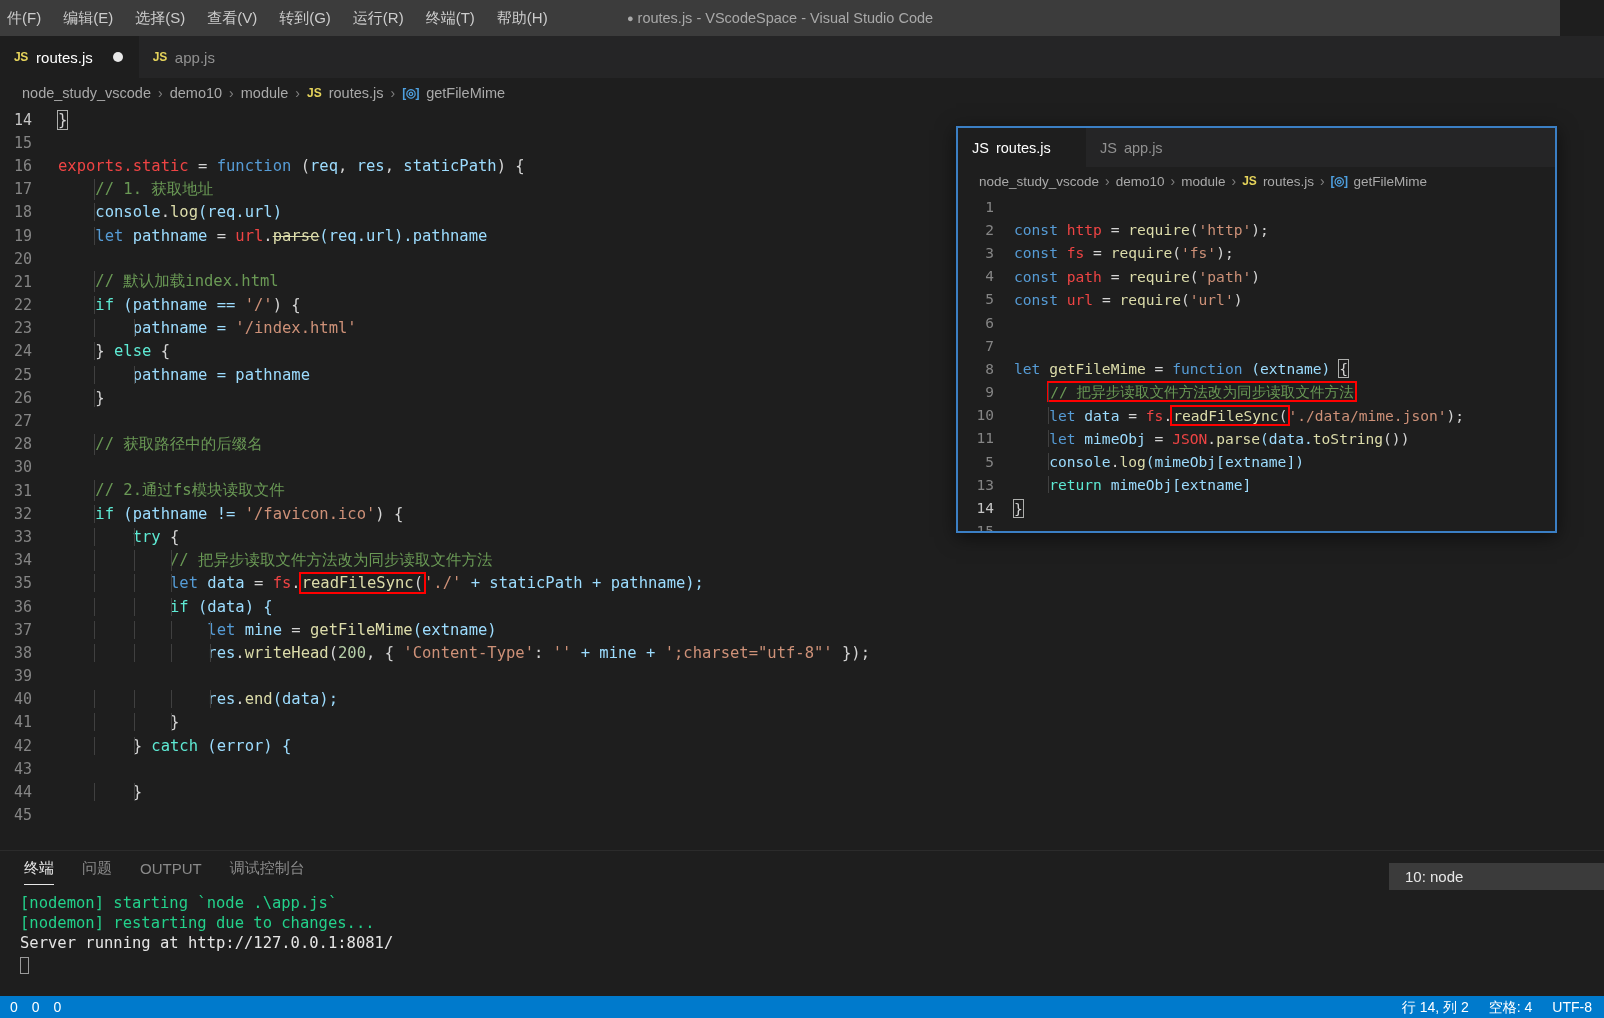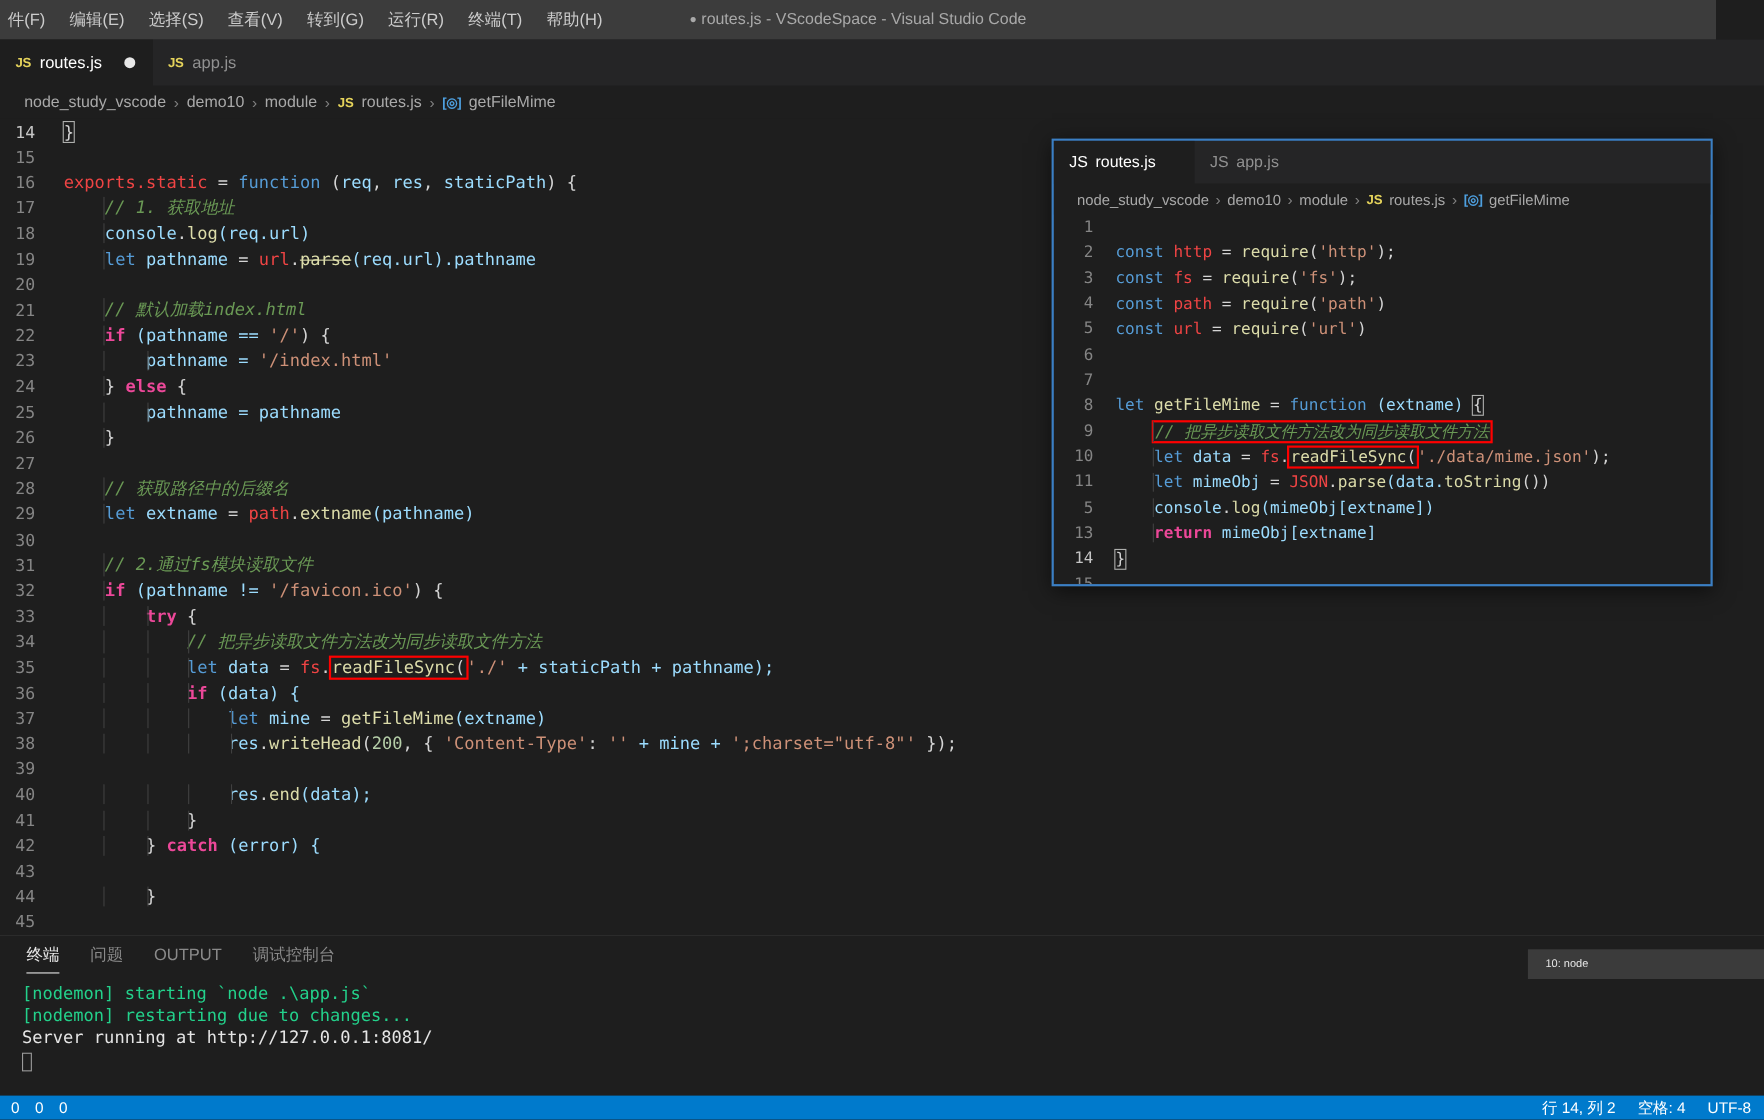--- a/index.html
+++ b/index.html
@@ -74,27 +74,27 @@
     width: 58px; text-align: right; color: #858585; flex: none;
     padding-right: 26px; font-size: 15px;
   }
   .code-line.cur .ln { color: #c6c6c6; }
   .code-line .src { flex: 1; position: relative; }
 
   
   .ig { position: absolute; top: 0; width: 1px; height: 100%; background: #404040; }
 
   
-  .t-kw   { color: #ec4899; font-weight: bold; }      
+  .t-kw   { color: #5eead4; }      
   .t-decl { color: #569cd6; }      
   .t-var  { color: #9cdcfe; }      
   .t-fn   { color: #dcdcaa; }      
   .t-str  { color: #ce9178; }      
   .t-num  { color: #b5cea8; }      
-  .t-cmt  { color: #6a9955; font-style: italic; }      
+  .t-cmt  { color: #6a9955; }      
   .t-cls  { color: #ef4444; }      
   .t-pun  { color: #d4d4d4; }      
   .t-op   { color: #d4d4d4; }
   .t-strike { text-decoration: line-through; }
   .cursor-box { outline: 1px solid #aeafad; }
 
   .redbox { outline: 2px solid #ff0000; padding: 0 1px; }
 
   
   .overlay {
@@ -147,21 +147,21 @@
     font-size: 15.5px; line-height: 20px; color: #cccccc;
   }
   .term-green { color: #23d18b; }
   .term-white { color: #e5e5e5; }
   .term-cursor {
     display: inline-block; width: 9px; height: 17px;
     border: 1px solid #9a9a9a; vertical-align: -3px; margin-top: 4px;
   }
   .term-select {
     position: absolute; right: 0; top: 12px; width: 215px; height: 27px;
-    background: #3b3b3b; color: #e7e7e7; font-size: 10px;
+    background: #3b3b3b; color: #e7e7e7; font-size: 15px;
     display: flex; align-items: center; padding-left: 16px;
   }
 
   
   .statusbar {
     position: absolute; left: 0; top: 996px; width: 1604px; height: 22px;
     background: #007acc; color: #ffffff; font-size: 14px;
     display: flex; align-items: center; overflow: hidden;
   }
   .sb-left { display: flex; align-items: center; gap: 14px; padding-left: 10px; }
@@ -286,24 +286,20 @@
     <div class="code-line">
       <span class="ln">27</span>
       <span class="src"><i class="ig" style="left:36px"></i></span>
     </div>
 
     <div class="code-line">
       <span class="ln">28</span>
       <span class="src"><i class="ig" style="left:36px"></i>    <span class="t-cmt">// 获取路径中的后缀名</span></span>
     </div>
 
-    <div class="code-line">
-      <span class="ln">29</span>
-      <span class="src"><i class="ig" style="left:36px"></i>    <span class="t-decl">let</span><span class="t-var"> extname </span><span class="t-op">= </span><span class="t-cls">path</span><span class="t-pun">.</span><span class="t-fn">extname</span><span class="t-var">(pathname)</span></span>
-    </div>
 
     <div class="code-line">
       <span class="ln">30</span>
       <span class="src"><i class="ig" style="left:36px"></i></span>
     </div>
 
     <div class="code-line">
       <span class="ln">31</span>
       <span class="src"><i class="ig" style="left:36px"></i>    <span class="t-cmt">// 2.通过fs模块读取文件</span></span>
     </div>

